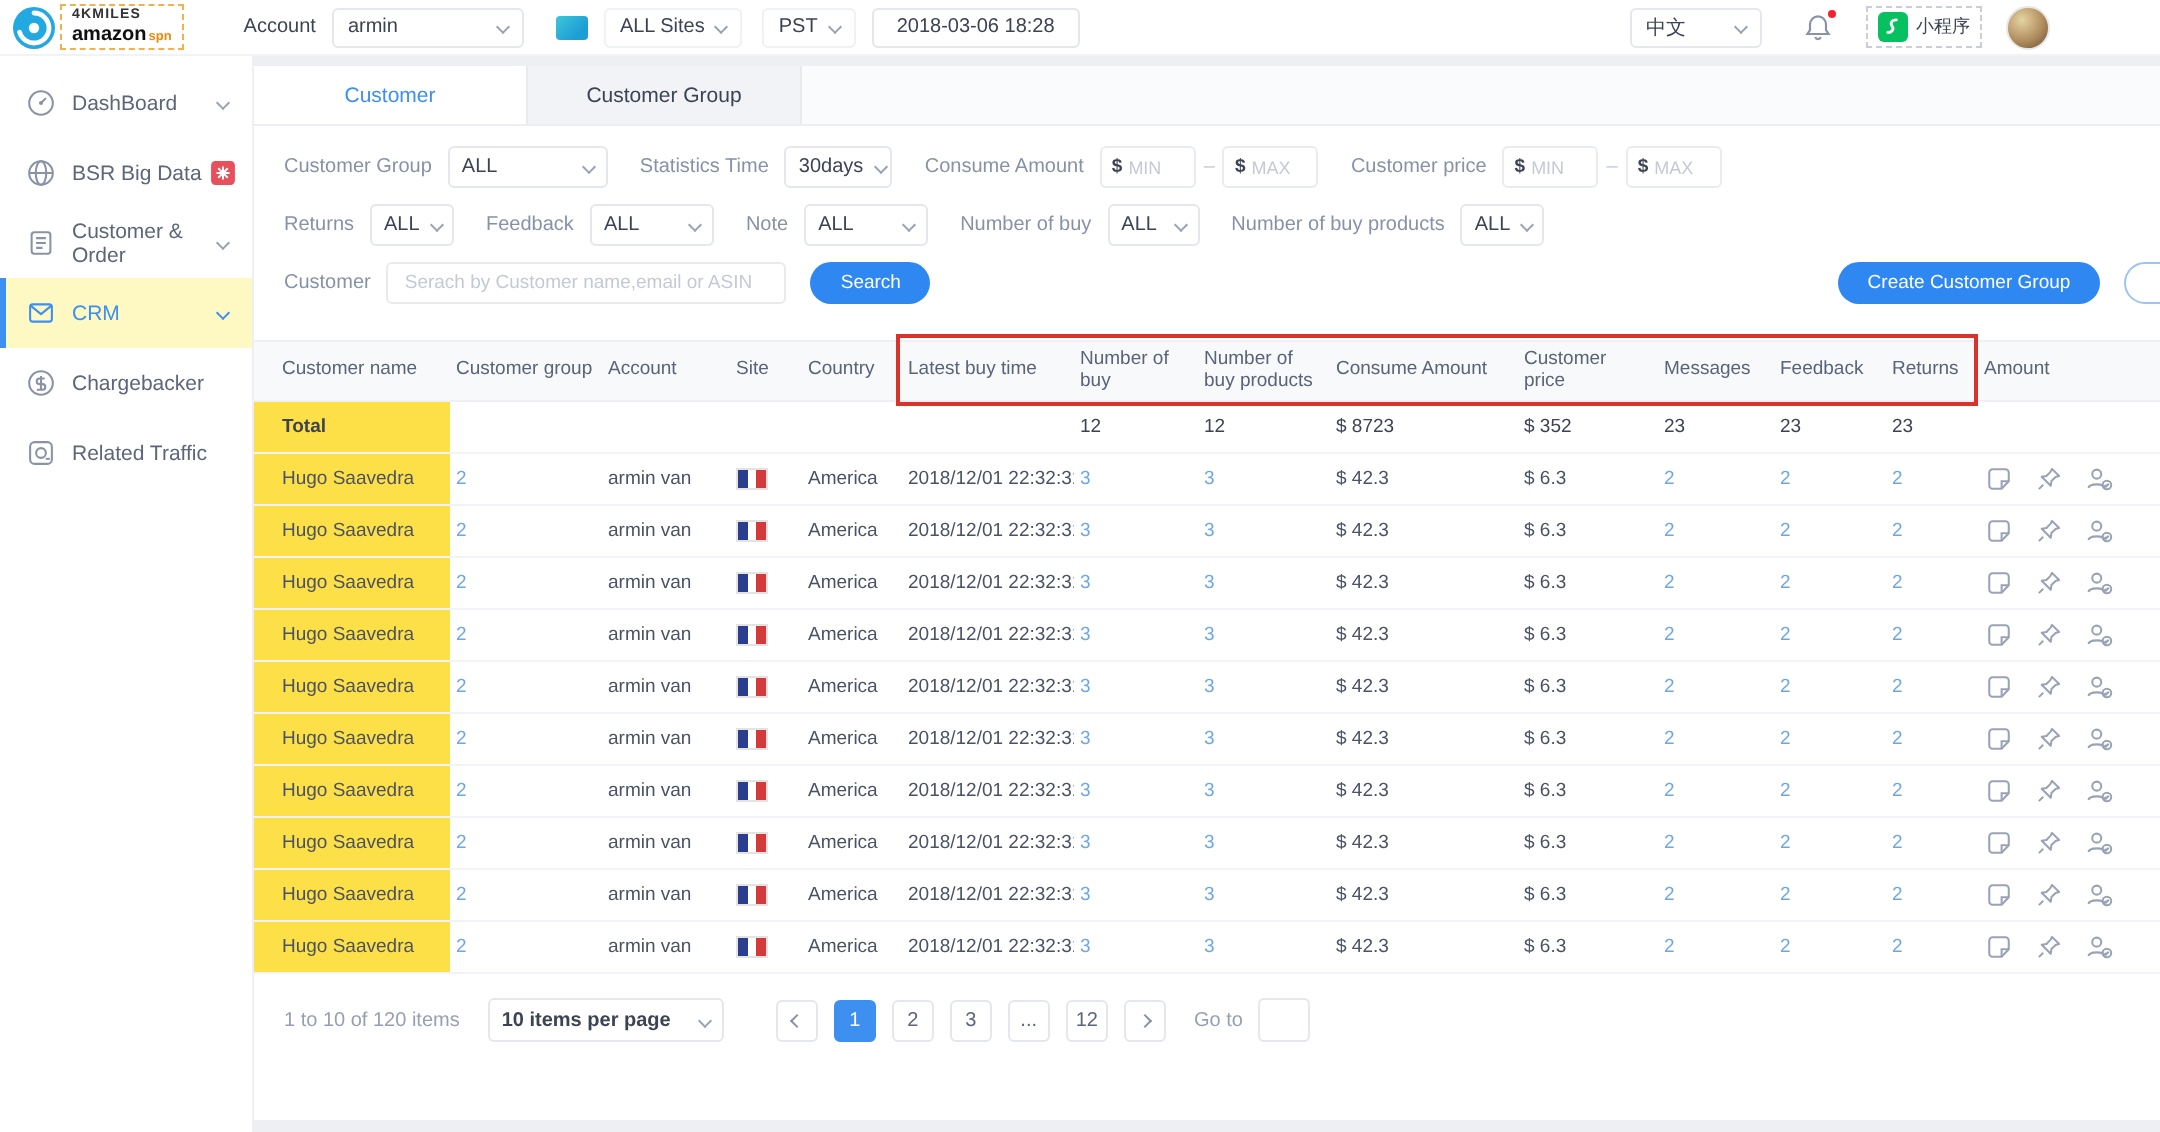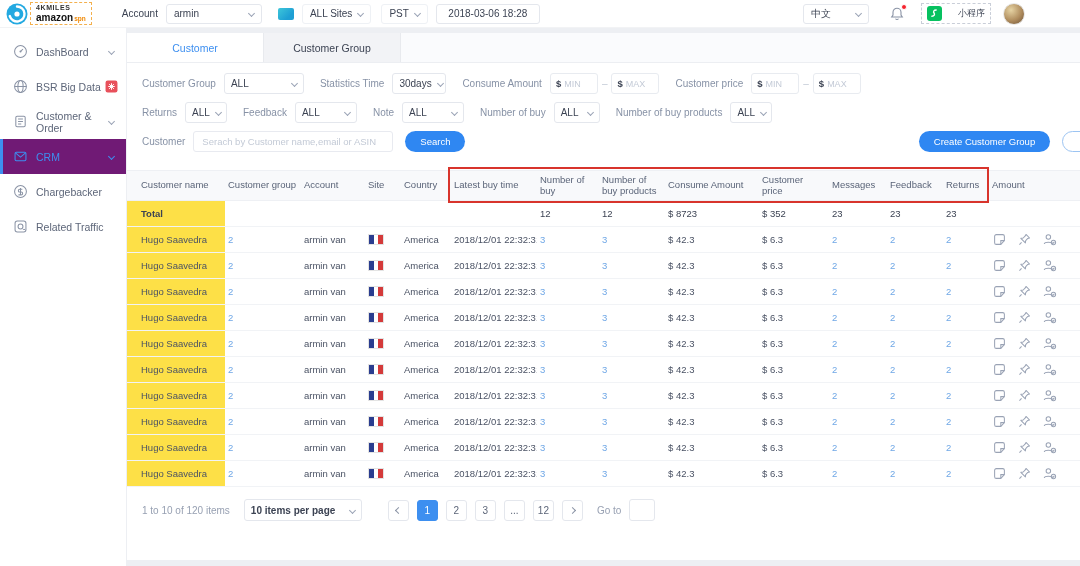--- a/index.html
+++ b/index.html
@@ -15,28 +15,28 @@
 .logo-l1{font-size:7px;font-weight:bold;color:#333;letter-spacing:.6px}
 .logo-l2{font-size:10px;font-weight:bold;color:#111}
 .logo-l2 .spn{color:#f08804;font-size:6.5px;font-weight:bold;margin-left:1px}
 .tb-label{color:#3c4353;margin-left:30px;margin-right:8px}
 .tb-select{height:20px;border:1px solid #e4e7ed;border-radius:3px;display:inline-flex;align-items:center;justify-content:space-between;padding:0 7px;color:#3c4353;background:#fff}
 .tb-select.lite{border-color:#eef1f5}
 .site-flag{width:16px;height:12px;border-radius:2px;background:linear-gradient(135deg,#3ec7da 0%,#1e9fd4 70%);margin-left:16px;margin-right:8px;flex:none}
 .tb-right{margin-left:auto;display:flex;align-items:center;padding-right:55px}
 .bell-wrap{position:relative;width:16px;height:16px;color:#8a93a5;margin-left:20px;cursor:pointer}
 .bell-dot{position:absolute;top:-2px;right:-2px;width:6px;height:6px;border-radius:50%;background:#f5222d;border:1px solid #fff}
-.mp-box{display:flex;align-items:center;gap:16px;border:1px dashed #c9ced8;padding:2px 5px;margin-left:16px;cursor:pointer}
+.mp-box{display:flex;align-items:center;gap:4px;border:1px dashed #c9ced8;padding:2px 5px;margin-left:16px;cursor:pointer}
 .mp-icon{width:15px;height:15px;flex:none}
 .mp-label{color:#3c4353;font-size:9px}
 .avatar{width:22px;height:22px;border-radius:50%;margin-left:12px;background:radial-gradient(circle at 35% 30%,#e6d3a3,#b08d5e 55%,#6b4f33 100%);border:1px solid #e8e8e8;cursor:pointer}
 
 .sidebar{position:absolute;top:28px;left:0;width:126px;height:538px;background:#fff;padding-top:6px}
 .nav-item{height:35px;display:flex;align-items:center;padding-left:13px;color:#5d6679;font-size:10.5px;cursor:pointer;position:relative}
-.nav-item.active{background:#701a75;color:#3d8ff0;border-left:3px solid #3d8ff0;padding-left:10px}
+.nav-item.active{background:#fef9c3;color:#3d8ff0;border-left:3px solid #3d8ff0;padding-left:10px}
 .nav-icon{width:15px;height:15px;margin-right:8px;color:#8a93a5;flex:none}
 .nav-item.active .nav-icon{color:#3d8ff0}
 .nav-badge{width:13px;height:13px;margin-left:4px;flex:none}
 .nav-chev{margin-left:auto;margin-right:12px}
 .nav-item.active .chev{border-color:#3d8ff0}
 
 .content{position:absolute;left:127px;top:33px;width:1079px;height:527px;background:#fff}
 .tabbar{height:30px;background:#fafbfd;border-bottom:1px solid #eceef2;display:flex}
 .tab{width:137px;display:flex;align-items:center;justify-content:center;font-size:10.5px;color:#3c4353;background:#f2f3f6;border-right:1px solid #e8eaee;cursor:pointer}
 .tab.active{background:#fff;color:#3d8ff0}

